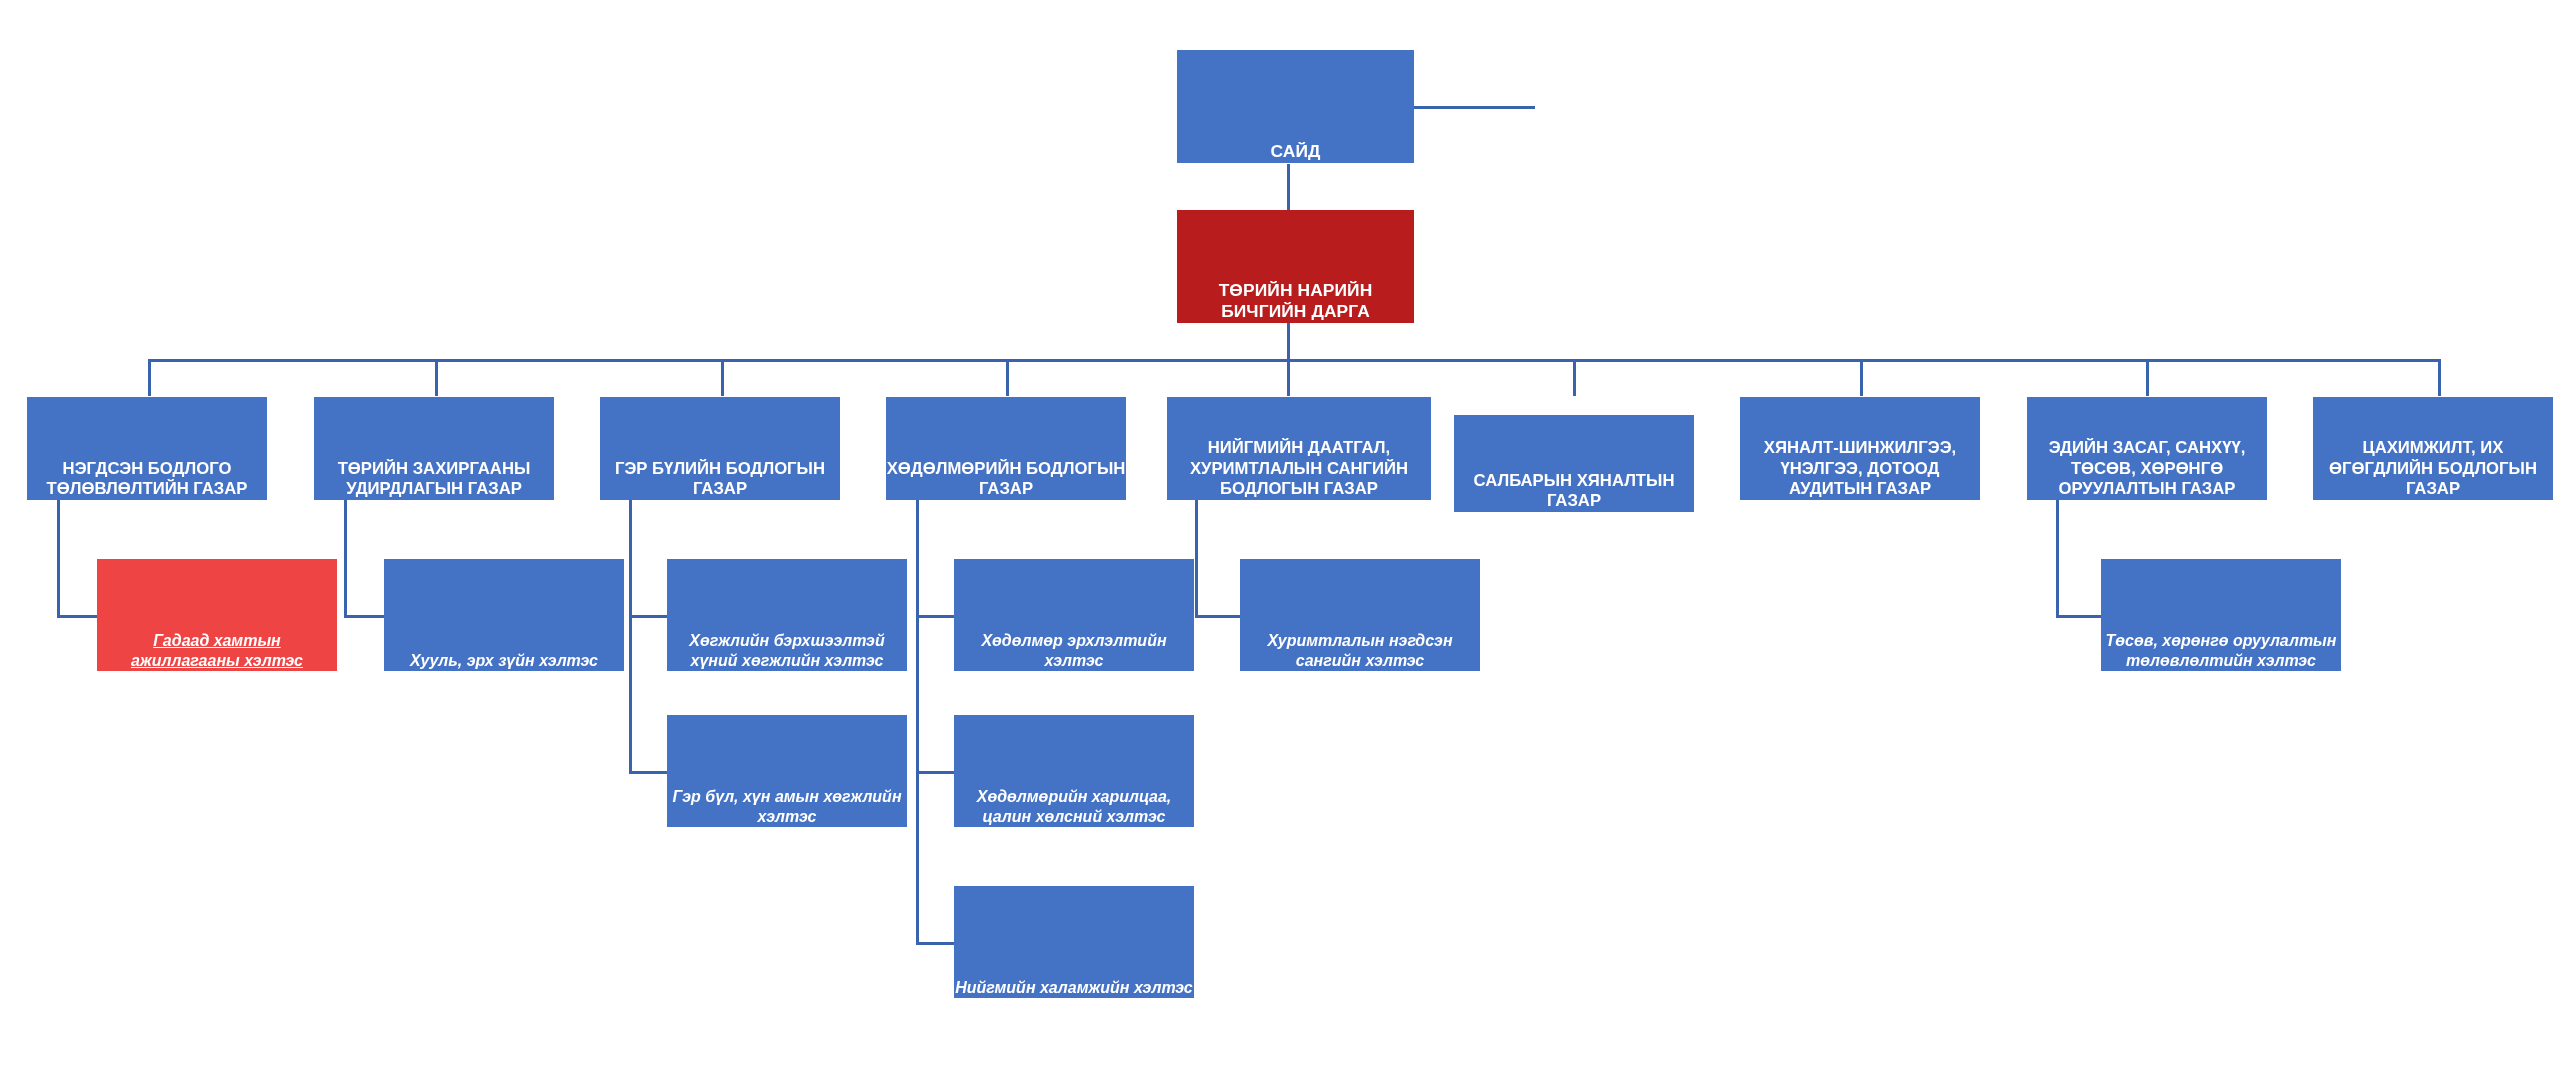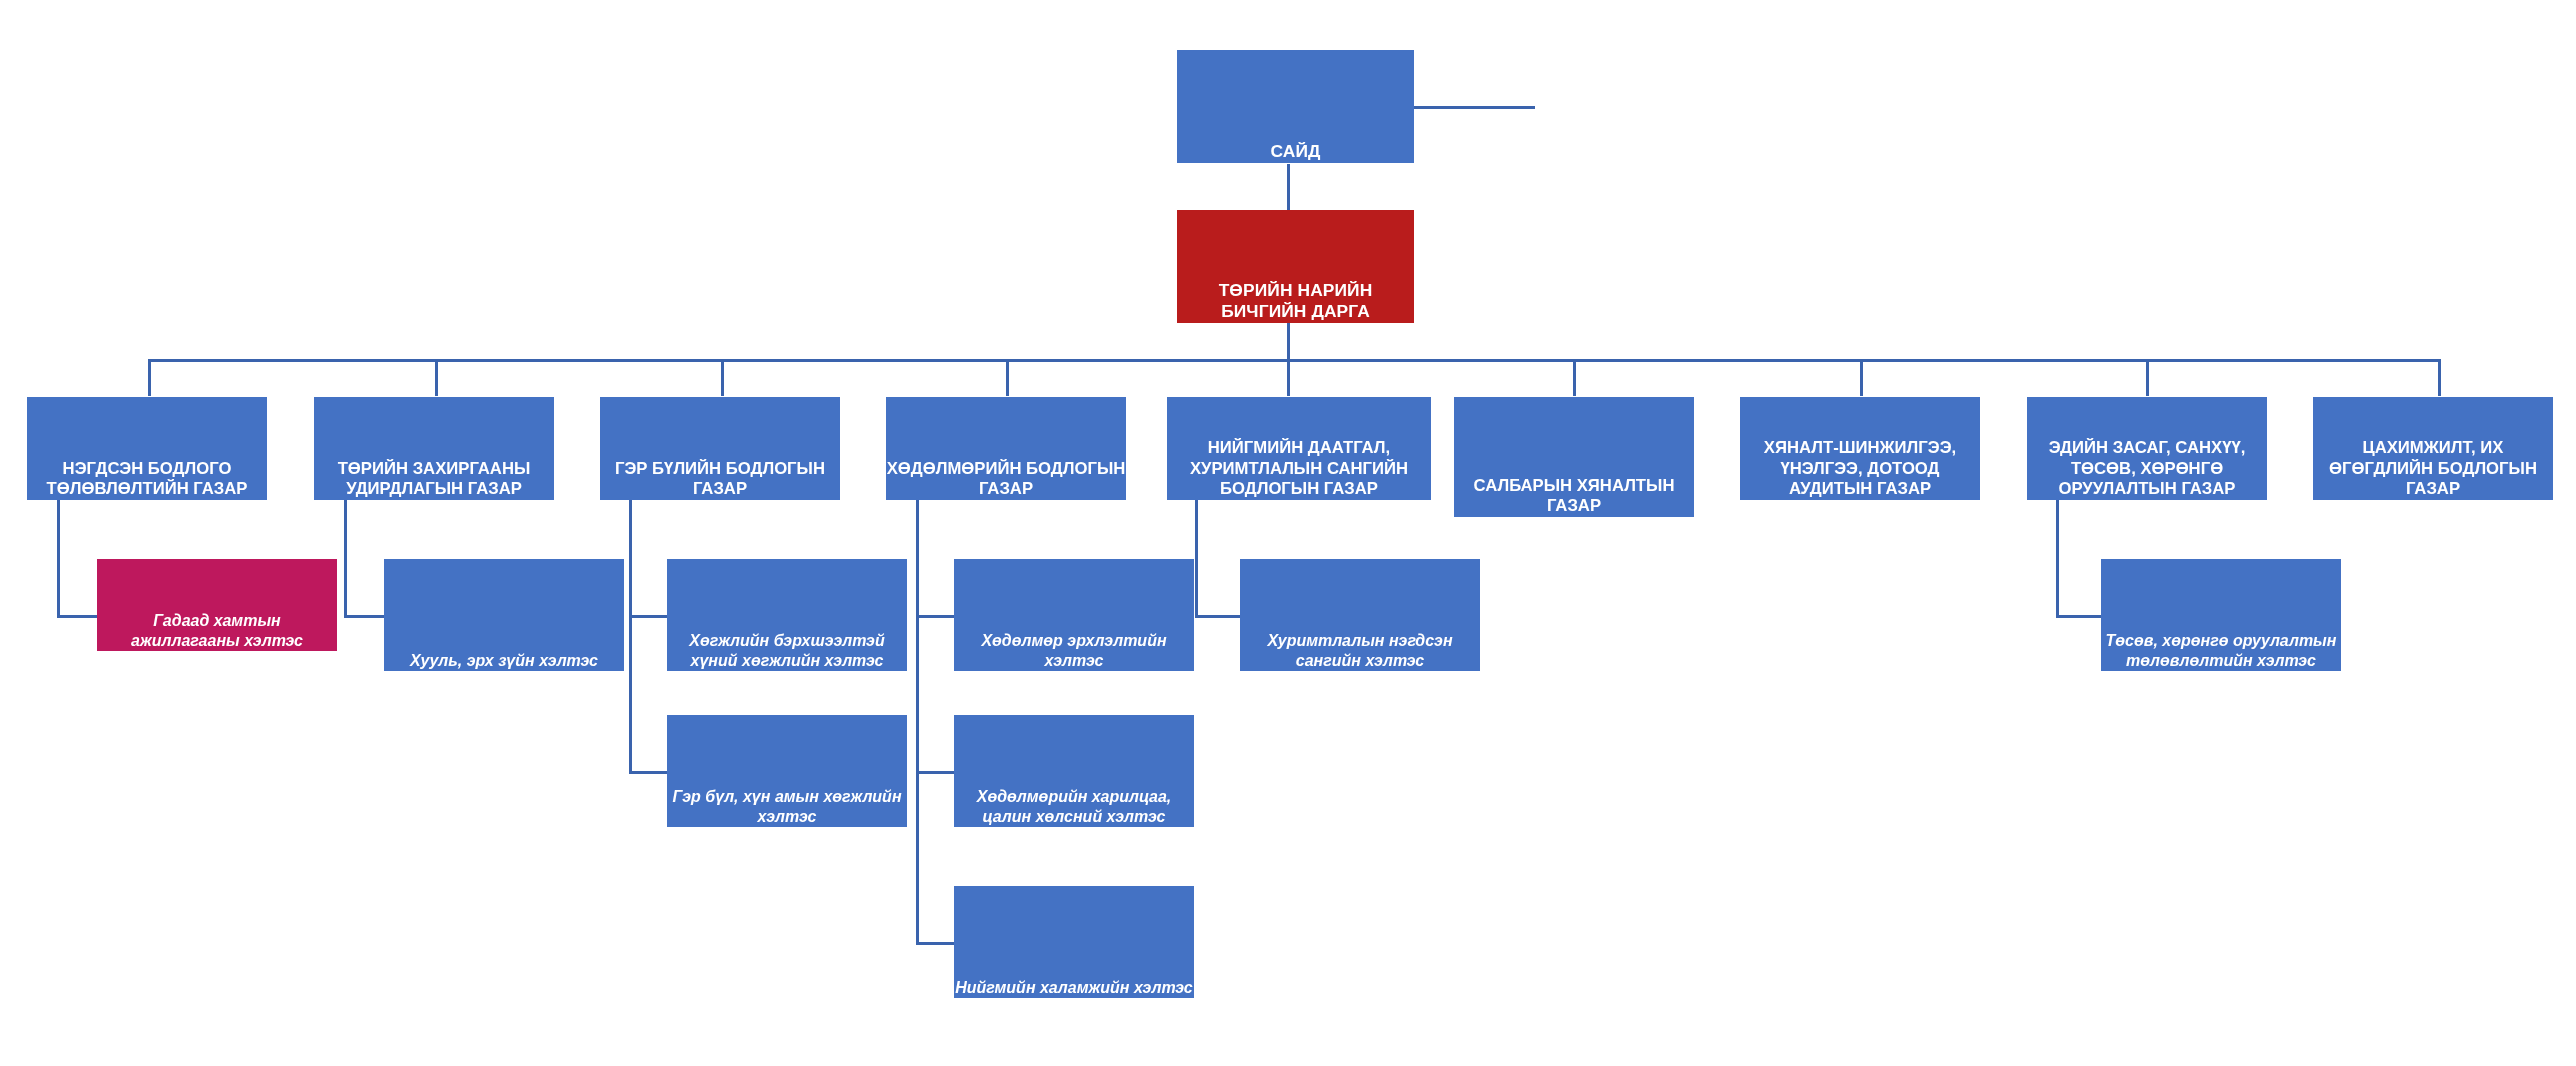--- a/index.html
+++ b/index.html
@@ -122,37 +122,37 @@
   </div>
 
   <div class="node dept" style="left: 886px; top: 397px; width: 240px; height: 103px; background: rgb(68, 114, 196); color: rgb(255, 255, 255);">
     <span class="label">ХӨДӨЛМӨРИЙН БОДЛОГЫН ГАЗАР</span>
   </div>
 
   <div class="node dept" style="left: 1167px; top: 397px; width: 264px; height: 103px; background: rgb(68, 114, 196); color: rgb(255, 255, 255);">
     <span class="label">НИЙГМИЙН ДААТГАЛ, ХУРИМТЛАЛЫН САНГИЙН БОДЛОГЫН ГАЗАР</span>
   </div>
 
-  <div class="node dept" style="left: 1454px; top: 397px; width: 240px; height: 120px; background: rgb(68, 114, 196); color: rgb(255, 255, 255);">
+  <div class="node dept" style="left: 1454px; top: 415px; width: 240px; height: 97px; background: rgb(68, 114, 196); color: rgb(255, 255, 255);">
     <span class="label">САЛБАРЫН ХЯНАЛТЫН ГАЗАР</span>
   </div>
 
   <div class="node dept" style="left: 1740px; top: 397px; width: 240px; height: 103px; background: rgb(68, 114, 196); color: rgb(255, 255, 255);">
     <span class="label">ХЯНАЛТ-ШИНЖИЛГЭЭ, ҮНЭЛГЭЭ, ДОТООД АУДИТЫН ГАЗАР</span>
   </div>
 
   <div class="node dept" style="left: 2027px; top: 397px; width: 240px; height: 103px; background: rgb(68, 114, 196); color: rgb(255, 255, 255);">
     <span class="label">ЭДИЙН ЗАСАГ, САНХҮҮ, ТӨСӨВ, ХӨРӨНГӨ ОРУУЛАЛТЫН ГАЗАР</span>
   </div>
 
   <div class="node dept" style="left: 2313px; top: 397px; width: 240px; height: 103px; background: rgb(68, 114, 196); color: rgb(255, 255, 255);">
     <span class="label">ЦАХИМЖИЛТ, ИХ ӨГӨГДЛИЙН БОДЛОГЫН ГАЗАР</span>
   </div>
 
-  <div class="node sub" style="left: 97px; top: 559px; width: 240px; height: 92px; background: #be185d; color: rgb(255, 255, 255);">
+  <div class="node sub" style="left: 97px; top: 559px; width: 240px; height: 112px; background: #ef4444; color: rgb(255, 255, 255); text-decoration: underline;">
     <span class="label">Гадаад хамтын ажиллагааны хэлтэс</span>
   </div>
 
   <div class="node sub" style="left: 384px; top: 559px; width: 240px; height: 112px; background: rgb(68, 114, 196); color: rgb(255, 255, 255);">
     <span class="label">Хууль, эрх зүйн хэлтэс</span>
   </div>
 
   <div class="node sub" style="left: 667px; top: 559px; width: 240px; height: 112px; background: rgb(68, 114, 196); color: rgb(255, 255, 255);">
     <span class="label">Хөгжлийн бэрхшээлтэй хүний хөгжлийн хэлтэс</span>
   </div>

